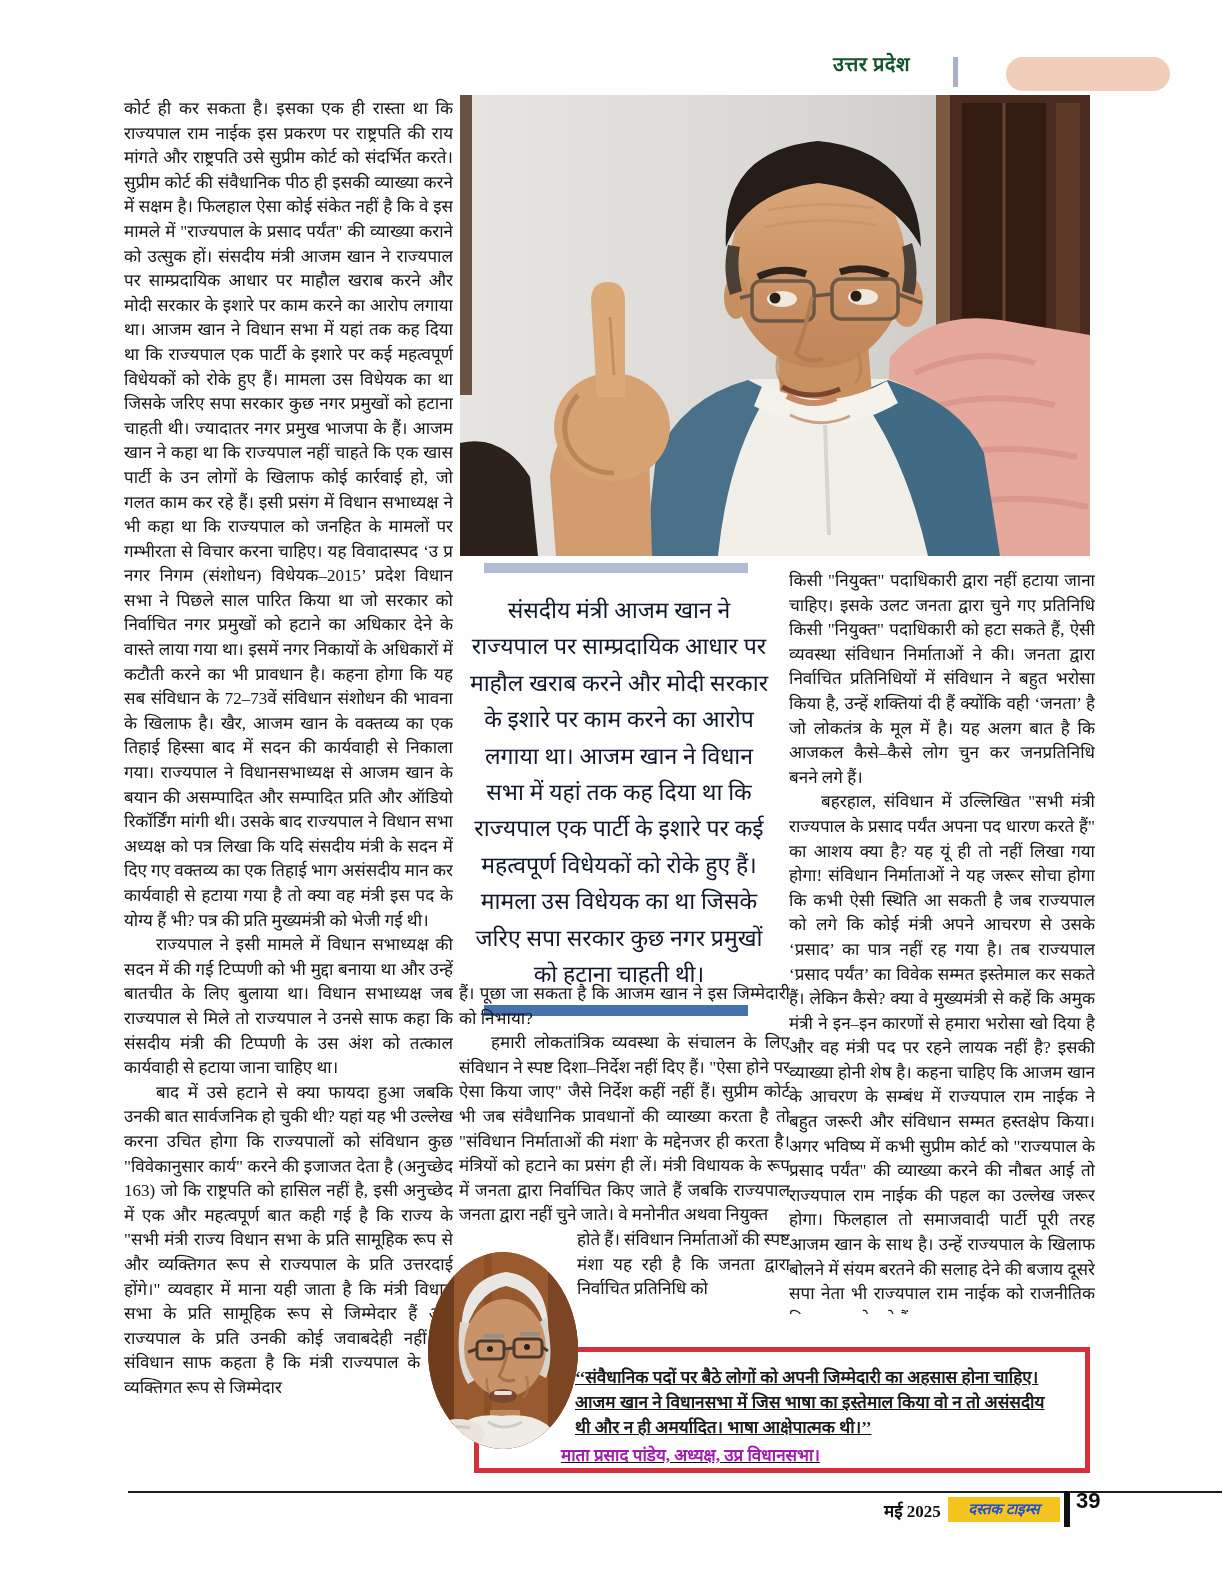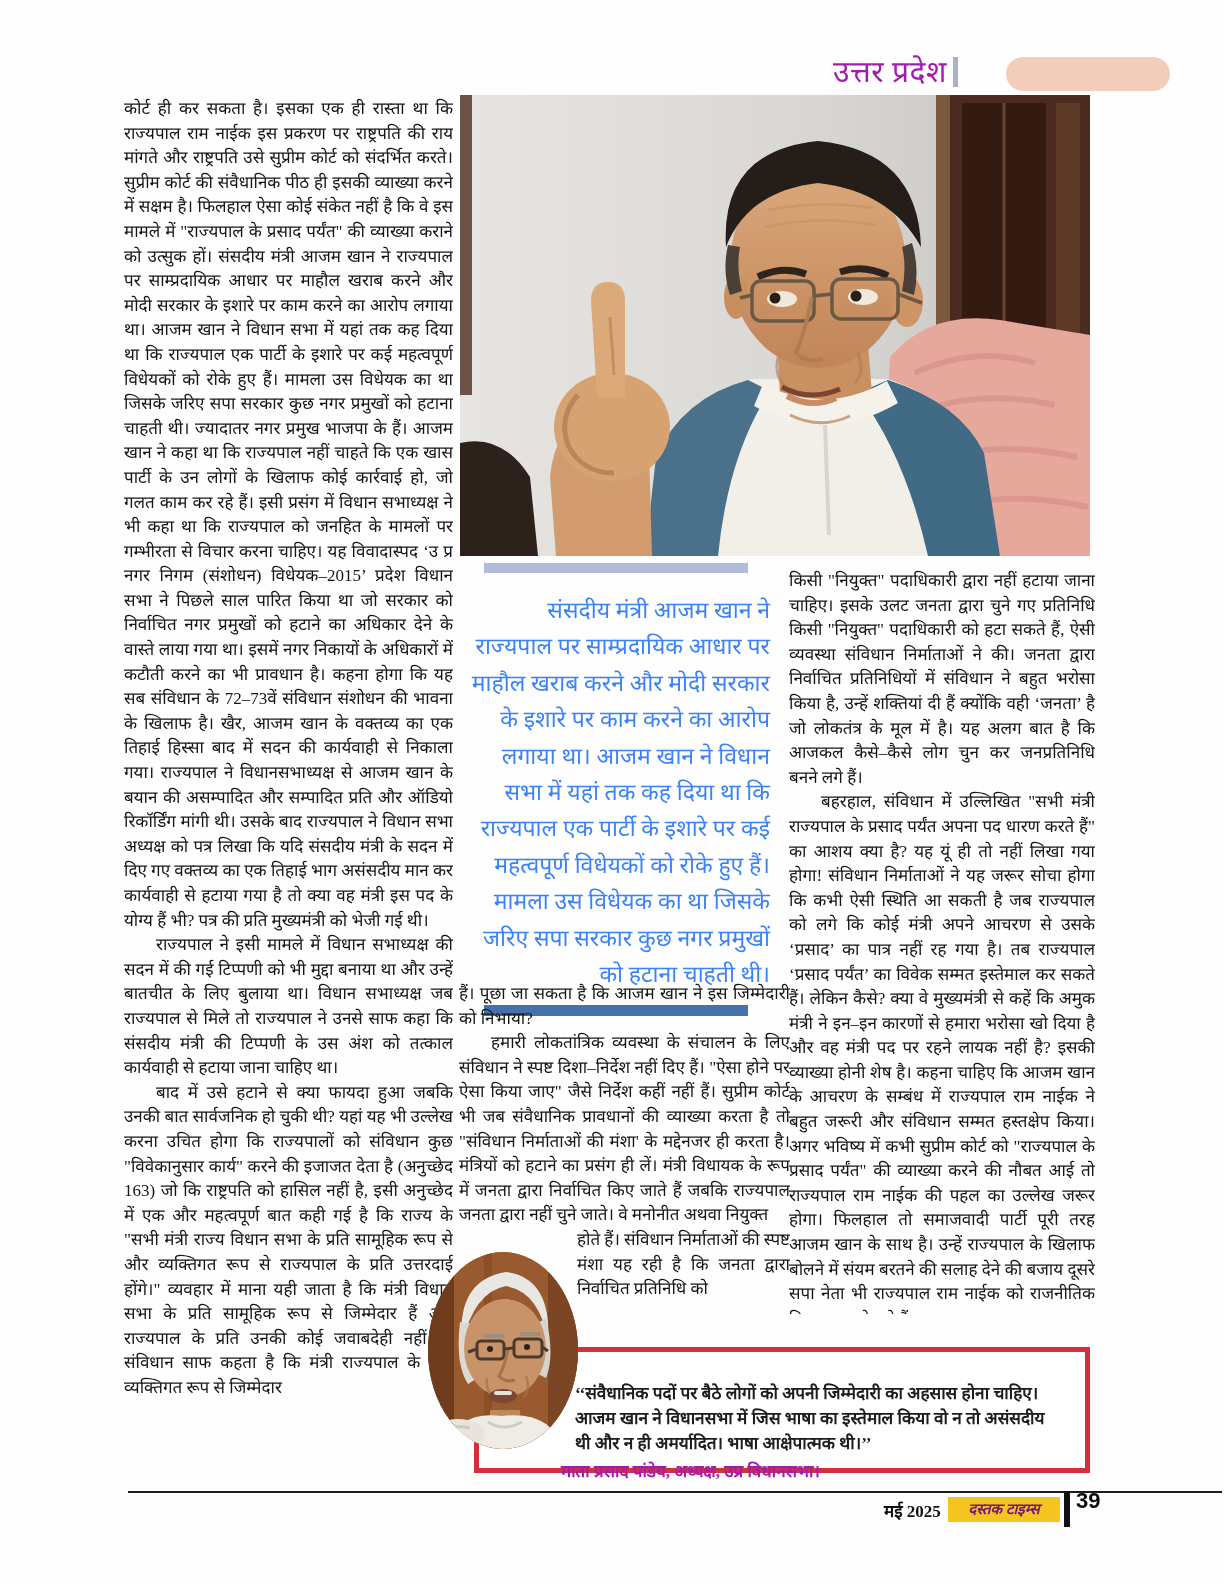--- a/index.html
+++ b/index.html
@@ -5,21 +5,21 @@
   html,body{margin:0;padding:0;background:#ffffff;}
   .page{
     position:relative; width:1224px; height:1584px; background:#fefefe;
     overflow:hidden;
     font-family:"Liberation Serif","DejaVu Serif",serif;
     color:#111;
   }
   
   .section-label{
     position:absolute; left:833px; top:50px;
-    font-size:30px; font-weight:normal; color:#a21caf; letter-spacing:0.5px;
+    font-size:20px; font-weight:bold; color:#14532d; letter-spacing:0.5px;
   }
   .divider-bar{
     position:absolute; left:953px; top:57px; width:5px; height:30px;
     background:#a7b2c4;
   }
   .header-pill{
     position:absolute; left:1006px; top:57px; width:164px; height:34px;
     background:#f2cdb9; border-radius:17px;
   }
   
@@ -36,48 +36,49 @@
   .main-photo{
     position:absolute; left:460px; top:95px; width:630px; height:461px; margin:0;
     z-index:2; background:#d6d5d1;
   }
   .main-photo svg{display:block;}
   
   .pullquote{ position:absolute; left:468px; top:563px; width:302px; }
   .pq-bar{ width:264px; height:10px; margin-left:16px; background:#b2bcd6; }
   .pq-bar-bottom{ background:#4671ad; height:11px; margin-top:12px; }
   .pq-text{
-    margin:20px 0 4px 0; font-size:23px; line-height:36.4px; text-align:right;
-    color:#3b82f6;
+    margin:20px 0 4px 0; font-size:23px; line-height:36.4px; text-align:center;
+    color:#0f172a;
   }
   
   .inset-photo{
     position:absolute; left:428px; top:1252px; width:150px; height:197px; margin:0;
     border-radius:50%; overflow:hidden; z-index:6; background:#9a5a30;
   }
   .inset-photo svg{display:block;}
   
   .quote-box{
     position:absolute; left:474px; top:1347px; width:616px; height:126px;
     box-sizing:border-box; border:5px solid #d4303c; background:#ffffff; z-index:4;
-    padding:29px 26px 8px 96px;
+    padding:13px 26px 8px 96px;
+    text-decoration:underline;
   }
   .qb-quote{
     margin:0; font-size:17.2px; line-height:25px; font-weight:bold; color:#1d1d1d;
     text-align:left;
   }
   .qb-attrib{
     margin:3px 0 0 -14px; font-size:17px; font-weight:bold; color:#a21caf;
   }
   
   .footer-rule{ position:absolute; left:128px; top:1491px; width:1094px; height:2px; background:#1c1c1c; }
   .footer-month{ position:absolute; left:884px; top:1499px; font-size:17px; font-weight:bold; color:#101010; }
   .footer-logo{
     position:absolute; left:948px; top:1497px; width:112px; height:25px;
-    background:#f6c41e; color:#701a75; font-weight:bold; font-style:italic;
+    background:#f6c41e; color:#1d4ed8; font-weight:bold; font-style:italic;
     font-size:15px; text-align:center; line-height:25px;
   }
   .footer-bar{ position:absolute; left:1064px; top:1491px; width:6px; height:36px; background:#111; }
   .footer-page{
     position:absolute; left:1076px; top:1488px; font-size:22px; font-weight:bold;
     font-family:"Liberation Sans","DejaVu Sans",sans-serif; color:#0c0c0c;
   }
 </style>
 </head>
 <body>

